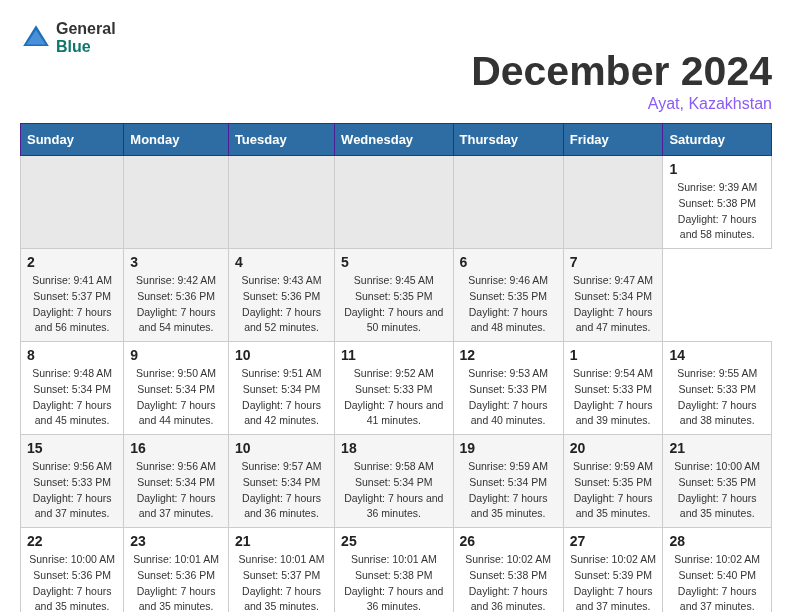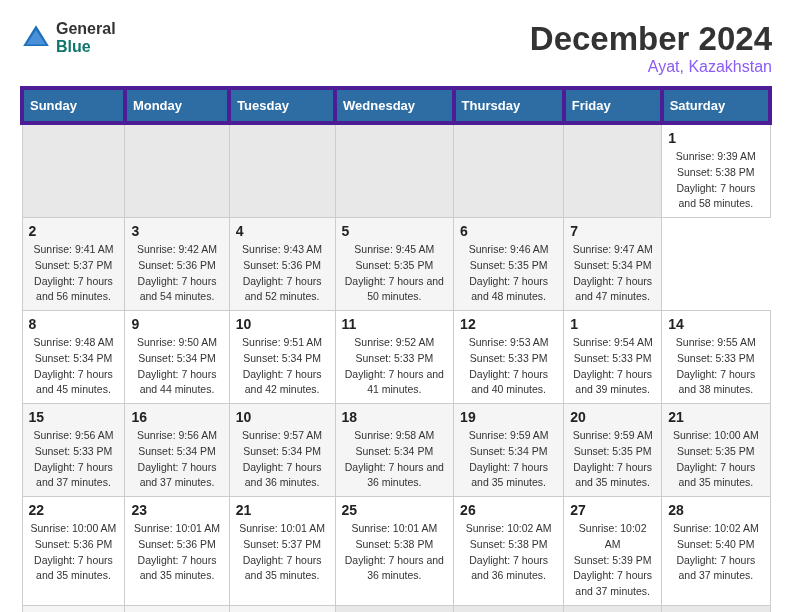--- a/index.html
+++ b/index.html
@@ -37,41 +37,42 @@
       color: #0f766e;
     }
     .logo-icon {
       width: 32px;
       height: 32px;
     }
     .title-area {
       text-align: right;
     }
     .month-title {
-      font-size: 33px;
+      font-size: 41px;
       font-weight: bold;
       color: #333;
+      margin-top: 28px;
     }
     .subtitle {
       font-size: 16px;
       color: #8b5cf6;
     }
     table {
       width: 100%;
       border-collapse: collapse;
       font-size: 11px;
     }
     thead tr th {
       background-color: #2e6da4;
       color: white;
       padding: 8px 6px;
       text-align: left;
       font-size: 13px;
       font-weight: bold;
-      border: 4px solid #4c1d95;
+      border: 1px solid #4c1d95;
     }
     tbody tr td {
       border: 1px solid #ccc;
       padding: 5px 6px;
       vertical-align: top;
       background: #fff;
       min-height: 70px;
       height: 90px;
     }
     tbody tr:nth-child(odd) td {

